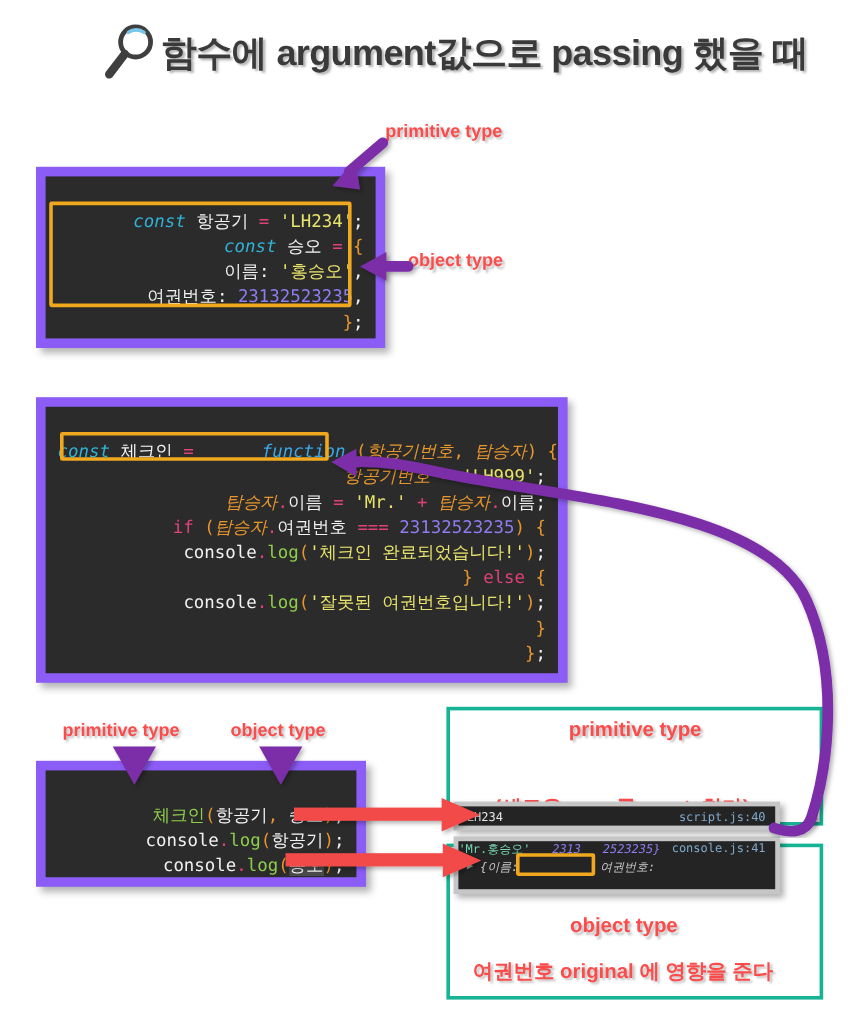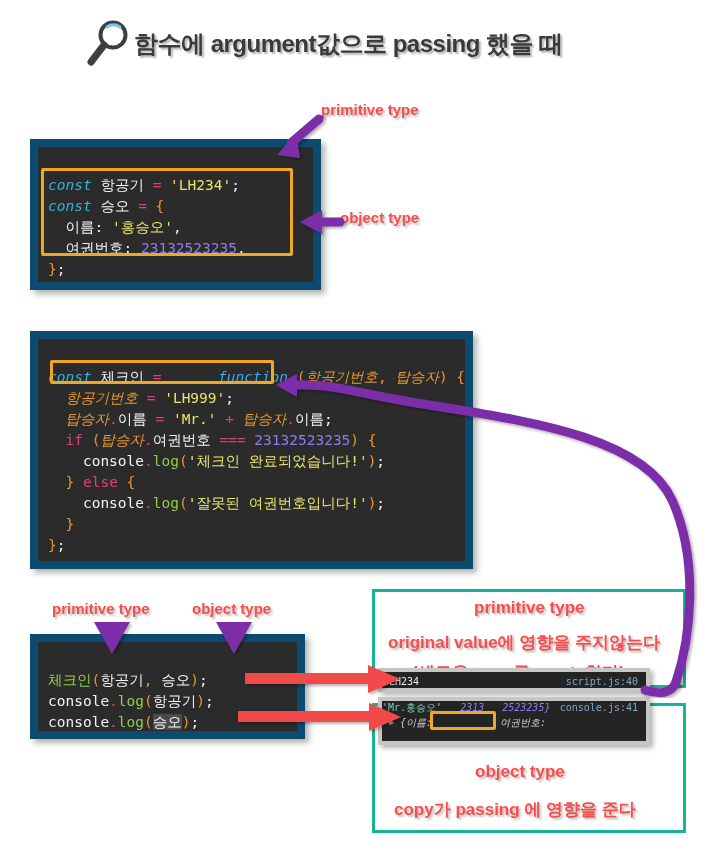--- a/index.html
+++ b/index.html
@@ -12,35 +12,36 @@
   }
   .stage{position:absolute;left:0;top:0;width:719px;height:853px;}
 
   
   .title-row{
     position:absolute; left:86px; top:20px;
     display:flex; align-items:center; gap:2px;
   }
   .mag-icon{width:46px;height:48px;display:block;}
   .title-text{
-    font-size:24px;
+    font-size:30px;
     font-weight:700;
     color:#3a3a3a;
     white-space:nowrap;
     letter-spacing:-0.5px;
     text-shadow:2px 2px 2px rgba(0,0,0,0.30), 0 0 3px #fff, 0 0 3px #fff, 1px 0 2px #fff, -1px 0 2px #fff;
   }
 
   
   .code-frame{
     position:absolute;
-    background:#0c4a6e;
+    background:#8b5cf6;
     box-shadow:4px 4px 6px rgba(0,0,0,0.30);
     padding:8px;
     box-sizing:border-box;
+    text-align:right;
   }
   .code-inner{
     background:#2b2b2b;
     width:100%;height:100%;
     box-sizing:border-box;
     padding:7px 10px;
     font-family:"DejaVu Sans Mono","Liberation Mono",monospace;
     font-size:14.5px;
     line-height:21px;
     color:#d8d8d8;
@@ -175,26 +176,25 @@
   <div class="code-frame" style="left:30px;top:634px;width:275px;height:105px;">
     <div class="code-inner">
 <span class="ln"><span class="greenfn">체크인</span><span class="punct">(</span><span class="white">항공기</span><span class="punct">,</span> <span class="white">승오</span><span class="punct">)</span><span class="white">;</span></span>
 <span class="ln"><span class="white">console</span><span class="dotred">.</span><span class="greenfn">log</span><span class="punct">(</span><span class="white">항공기</span><span class="punct">)</span><span class="white">;</span></span>
 <span class="ln"><span class="white">console</span><span class="dotred">.</span><span class="greenfn">log</span><span class="punct">(</span><span class="sel white">승오</span><span class="punct">)</span><span class="white">;</span></span>
     </div>
   </div>
 
   <div class="teal-box" style="left:372px;top:589px;width:314px;height:99px;"></div>
   <div class="sticker big" style="left:474px;top:598px;">primitive type</div>
-  <div class="sticker big" style="left:388px;top:631px;">original value에 영향을 주지않는다</div>
   <div class="sticker big" style="left:412px;top:661px;">(새로운 copy를 create한다)</div>
 
   <div class="teal-box" style="left:372px;top:703px;width:314px;height:130px;"></div>
   <div class="sticker big" style="left:475px;top:762px;">object type</div>
-  <div class="sticker big" style="left:394px;top:798px;">copy가 passing 에 영향을 준다</div>
+  <div class="sticker big" style="left:394px;top:798px;">여권번호 original 에 영향을 준다</div>
 
   <div class="console-frame" style="left:378px;top:668px;width:272px;height:24px;">
     <div class="console-inner">
       <div class="crow">
         <span class="cval" style="left:7px;top:4px;">LH234</span>
         <span class="csrc" style="right:8px;top:4px;">script.js:40</span>
       </div>
     </div>
   </div>
 

